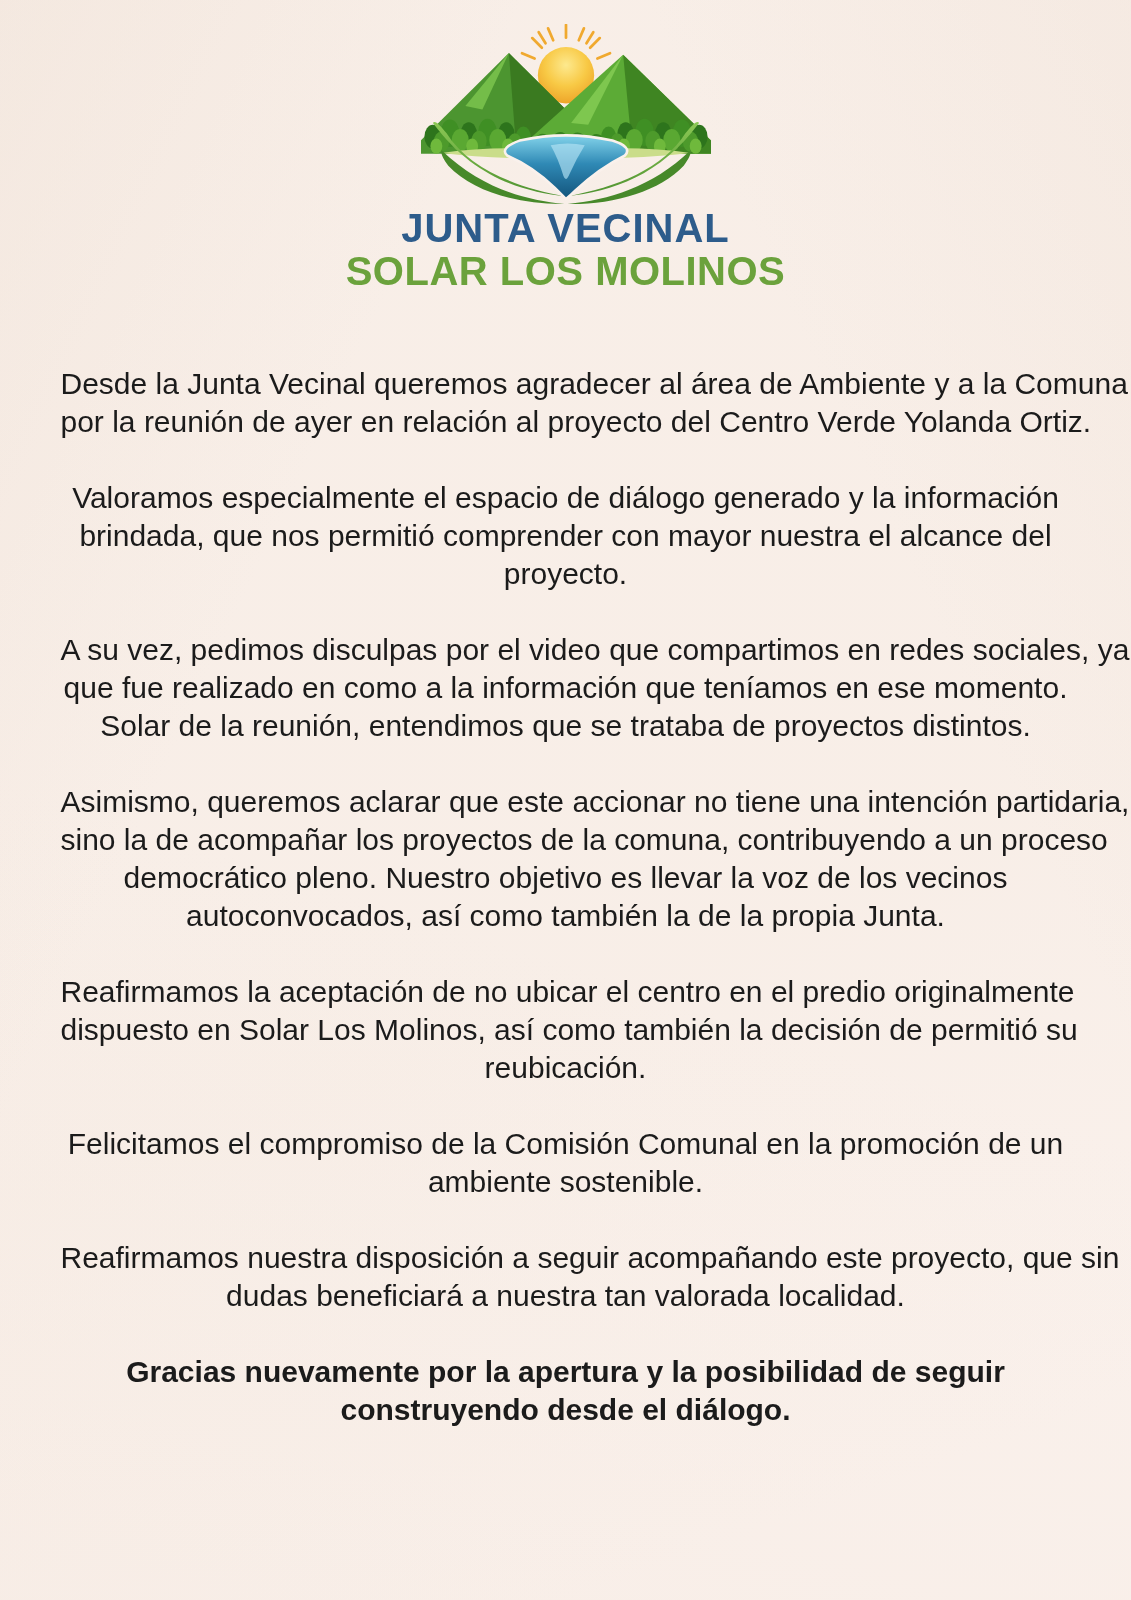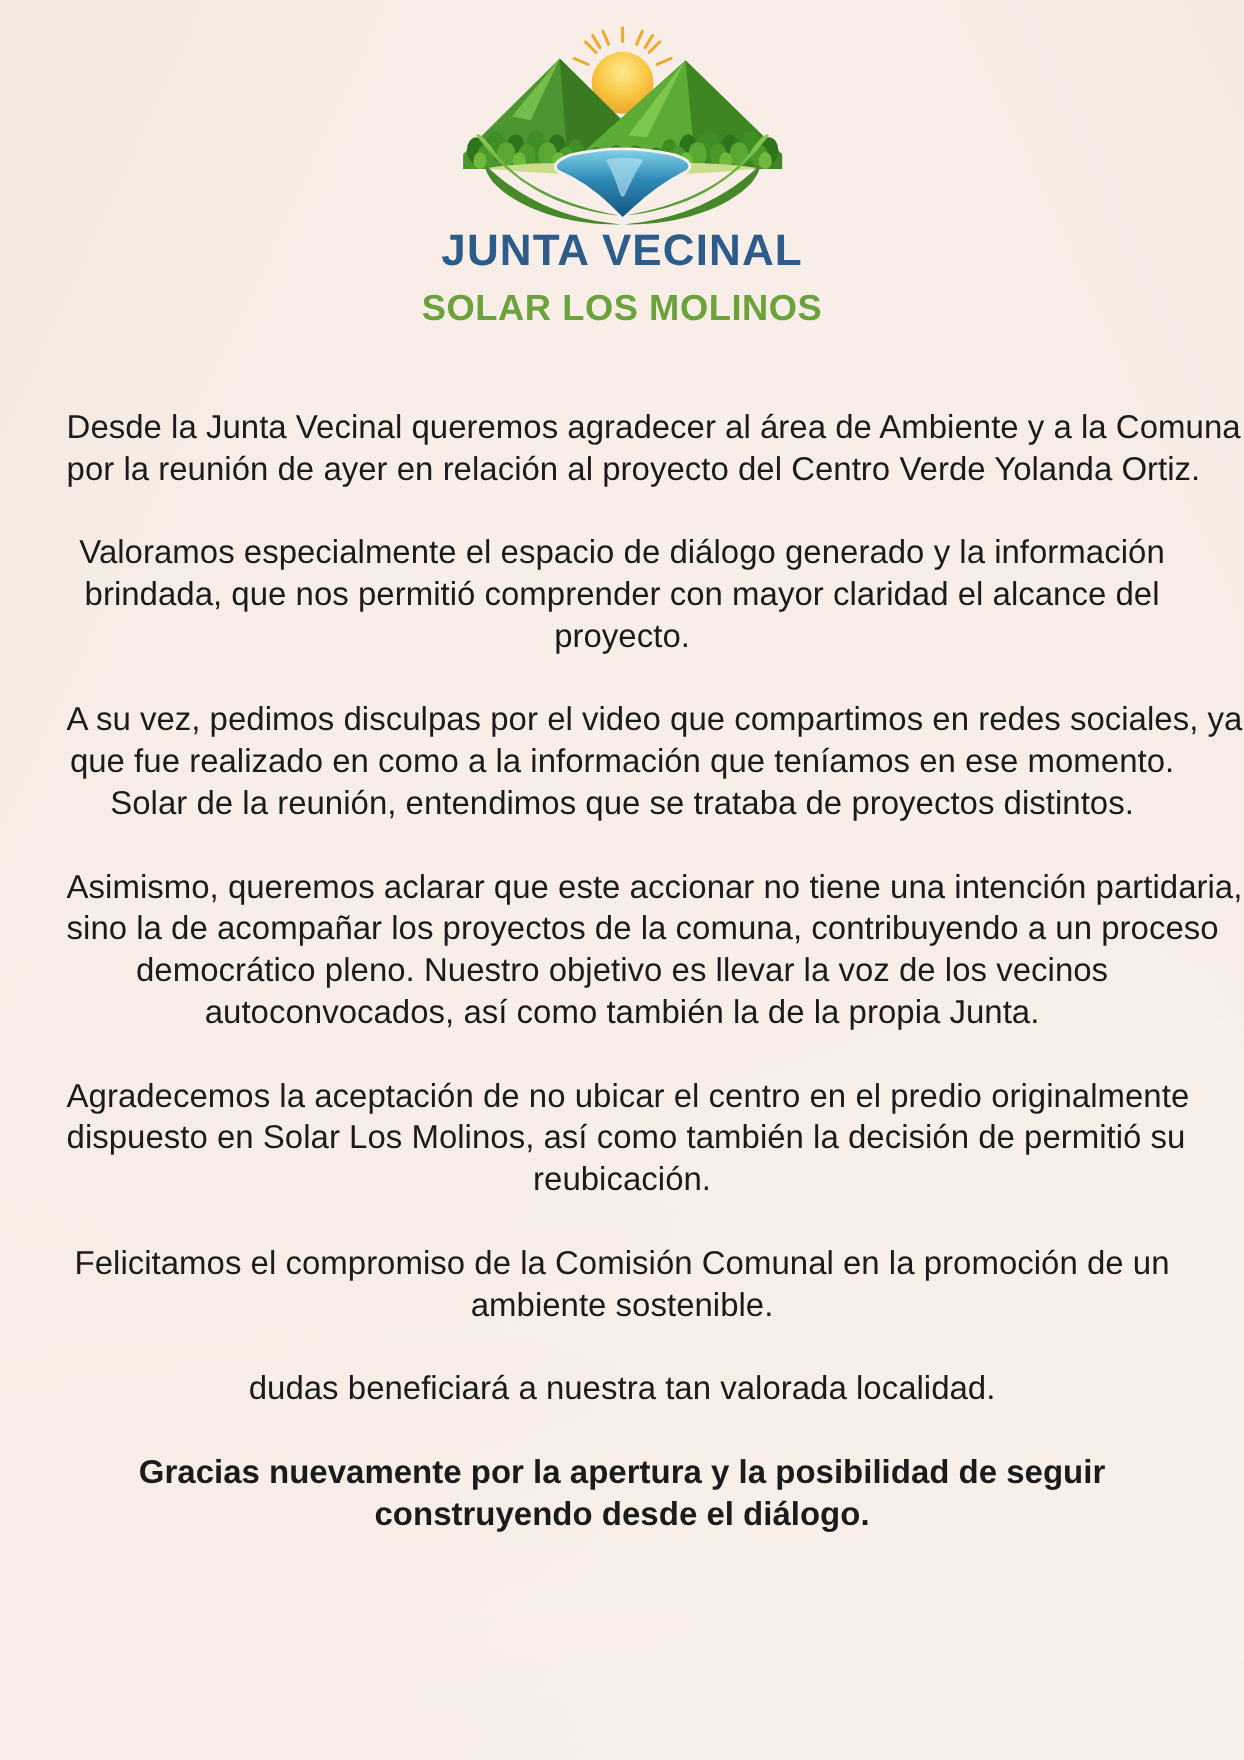--- a/index.html
+++ b/index.html
@@ -25,22 +25,22 @@
   .logo-art { display: block; margin: 0 auto; }
   .logo-title {
     margin-top: 2px;
     font-size: 40px;
     font-weight: bold;
     letter-spacing: 1px;
     line-height: 1.05;
     color: #2d5c8b;
   }
   .logo-subtitle {
-    margin-top: 13px;
-    font-size: 33px;
+    margin-top: 0;
+    font-size: 40px;
     font-weight: bold;
     letter-spacing: 0.5px;
     line-height: 1.1;
     color: #6ba23c;
   }
   .letter {
     padding-top: 72px;
     width: 1010px;
     margin: 0 auto;
     text-align: center;
@@ -154,44 +154,45 @@
     <div class="logo-subtitle">SOLAR LOS MOLINOS</div>
   </header>
 
   <main class="letter">
     <p>
       <span class="line" style="display: block;">Desde la Junta Vecinal queremos agradecer al área de Ambiente y a la Comuna</span>
       <span class="line" style="display: block;">por la reunión de ayer en relación al proyecto del Centro Verde Yolanda Ortiz.</span>
     </p>
     <p>
       <span class="line" style="display: block;">Valoramos especialmente el espacio de diálogo generado y la información</span>
-      <span class="line" style="display: block;">brindada, que nos permitió comprender con mayor claridad el alcance del</span>
+      <span class="line" style="display: block;">brindada, que nos permitió comprender con mayor nuestra el alcance del</span>
       <span class="line" style="display: block;">proyecto.</span>
     </p>
     <p>
       <span class="line" style="display: block;">A su vez, pedimos disculpas por el video que compartimos en redes sociales, ya</span>
       <span class="line" style="display: block;">que fue realizado en como a la información que teníamos en ese momento.</span>
       <span class="line" style="display: block;">Solar de la reunión, entendimos que se trataba de proyectos distintos.</span>
     </p>
     <p>
       <span class="line" style="display: block;">Asimismo, queremos aclarar que este accionar no tiene una intención partidaria,</span>
       <span class="line" style="display: block;">sino la de acompañar los proyectos de la comuna, contribuyendo a un proceso</span>
       <span class="line" style="display: block;">democrático pleno. Nuestro objetivo es llevar la voz de los vecinos</span>
       <span class="line" style="display: block;">autoconvocados, así como también la de la propia Junta.</span>
     </p>
     <p>
-      <span class="line" style="display: block;">Agradecemos la aceptación de no ubicar el centro en el predio originalmente</span>
+      <span class="line" style="display: block;">Reafirmamos la aceptación de no ubicar el centro en el predio originalmente</span>
       <span class="line" style="display: block;">dispuesto en Solar Los Molinos, así como también la decisión de permitió su</span>
       <span class="line" style="display: block;">reubicación.</span>
     </p>
     <p>
       <span class="line" style="display: block;">Felicitamos el compromiso de la Comisión Comunal en la promoción de un</span>
       <span class="line" style="display: block;">ambiente sostenible.</span>
     </p>
     <p>
+      <span class="line" style="display: block;">Reafirmamos nuestra disposición a seguir acompañando este proyecto, que sin</span>
       <span class="line" style="display: block;">dudas beneficiará a nuestra tan valorada localidad.</span>
     </p>
     <p class="closing">
       <span class="line" style="display: block;">Gracias nuevamente por la apertura y la posibilidad de seguir</span>
       <span class="line" style="display: block;">construyendo desde el diálogo.</span>
     </p>
   </main>
 
 </div>
 

